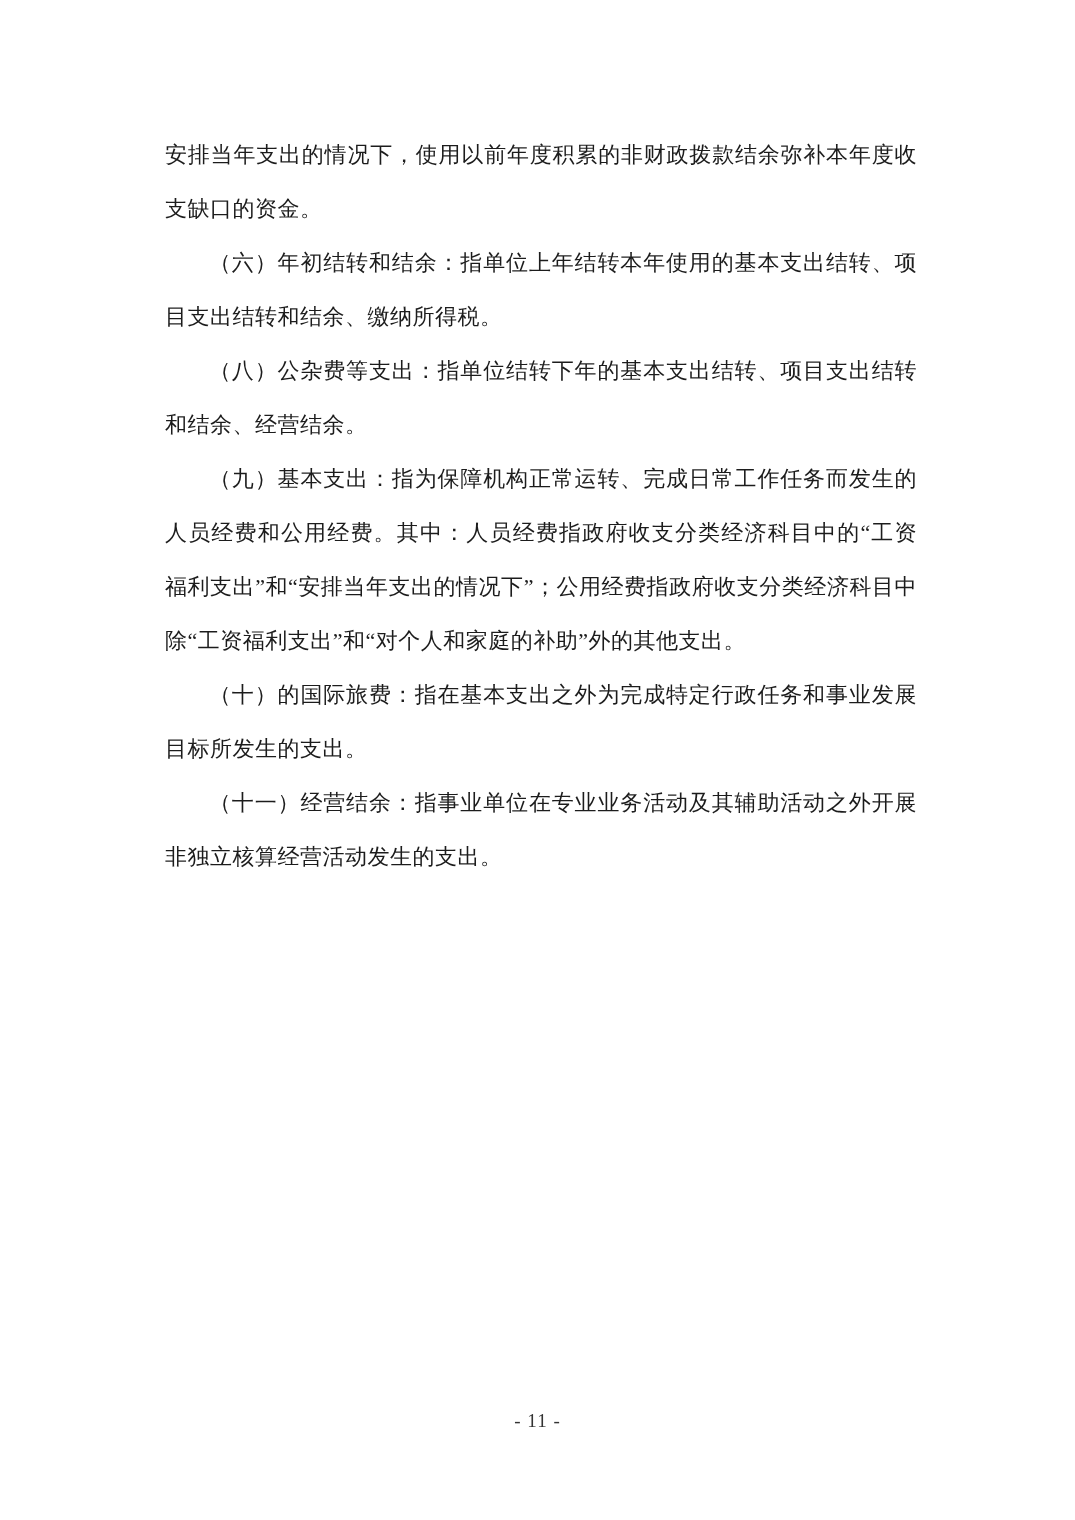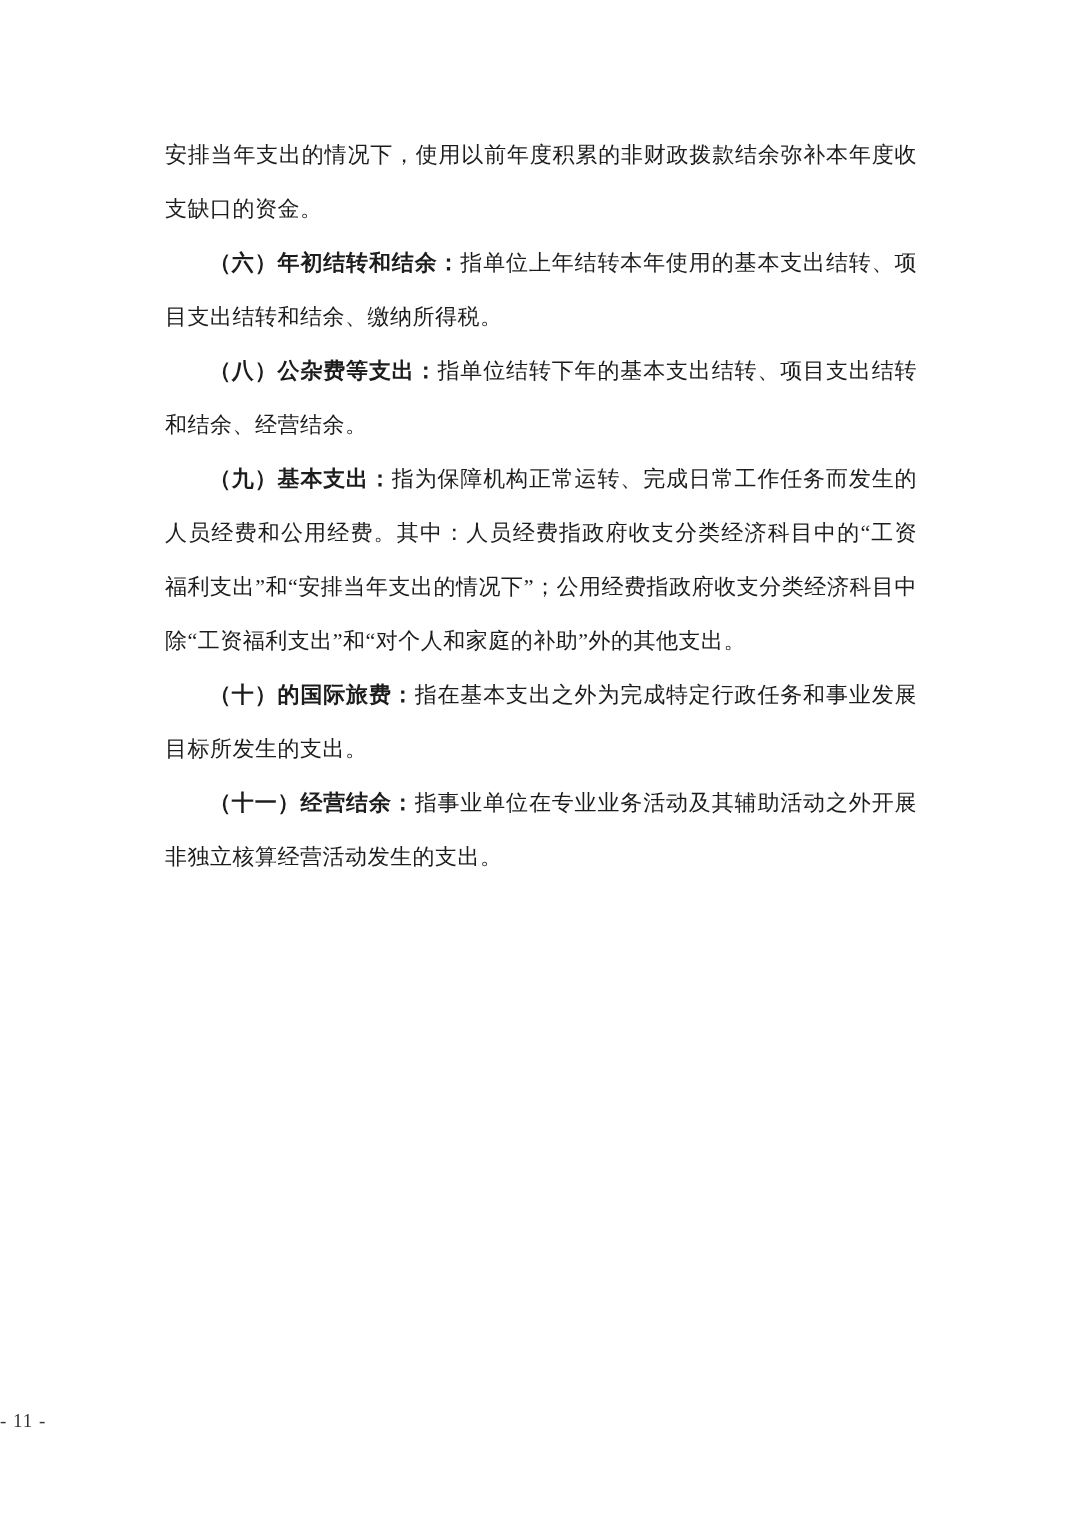--- a/index.html
+++ b/index.html
@@ -28,27 +28,28 @@
   }
   .para {
     margin: 0;
     padding: 0;
     text-indent: 2em;
   }
   .para.no-indent {
     text-indent: 0;
   }
   .lead {
-    font-weight: bold;
+    font-weight: normal;
   }
   .footer {
     position: absolute;
     left: 0;
     right: 0;
     bottom: 88px;
+    text-align: center;
     font-size: 19px;
     letter-spacing: 1px;
     color: #333333;
   }
 </style>
 </head>
 <body>
 
 <div class="page">
   <div class="content">

